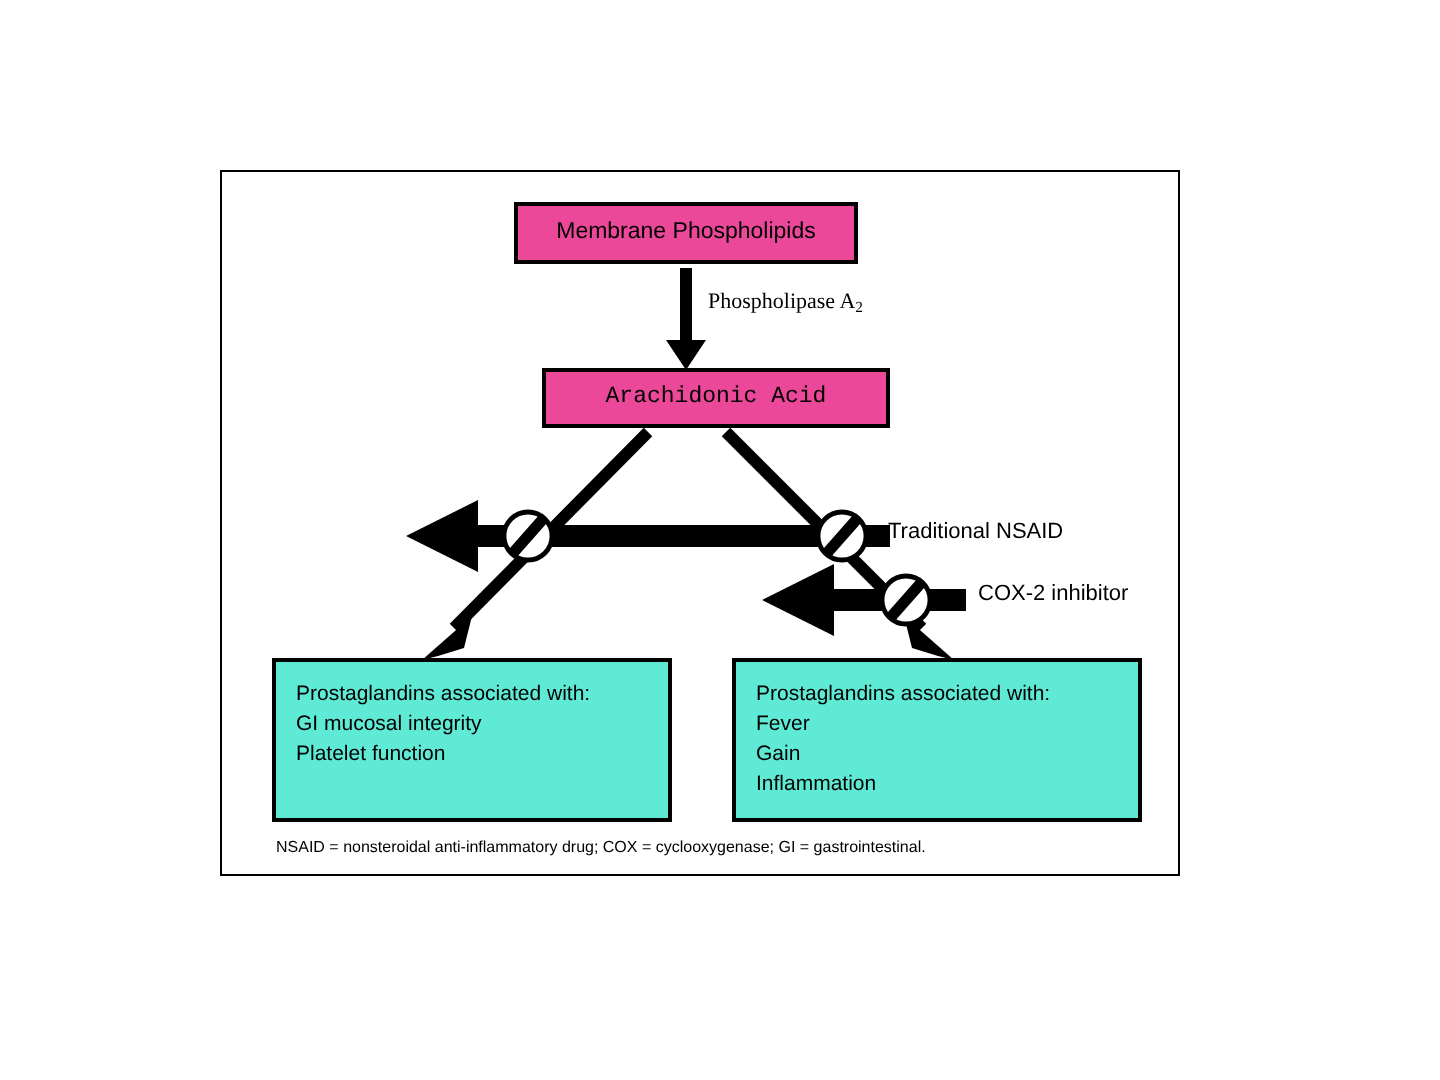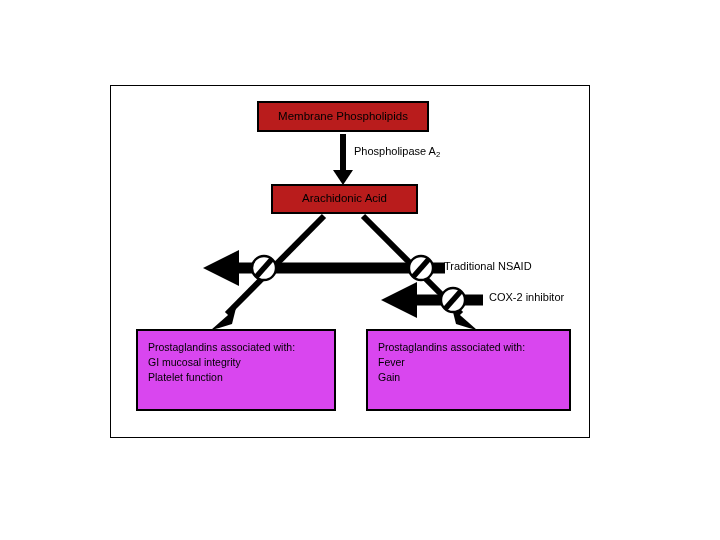--- a/index.html
+++ b/index.html
@@ -25,21 +25,21 @@
     border: 1.5px solid #000000;
     box-sizing: border-box;
     background: #ffffff;
   }
 
   
   .node-box {
     position: absolute;
     border: 2.5px solid #000000;
     box-sizing: border-box;
-    background: #b91c1c;
+    background: #ec4899;
     z-index: 5;
   }
 
   .node-title {
     text-align: center;
     font-size: 11.5px;
     line-height: 1.2;
     white-space: nowrap;
   }
 
@@ -49,32 +49,33 @@
     width: 172px;
     height: 31px;
     display: flex;
     align-items: center;
     justify-content: center;
   }
 
   #box-arachidonic-acid {
     left: 160px;
     top: 98px;
-    width: 147px;
+    width: 174px;
     height: 30px;
     display: flex;
     align-items: center;
     justify-content: center;
+    font-family: Liberation Mono, monospace;
   }
 
   .outcome-box {
     position: absolute;
     border: 2.5px solid #000000;
     box-sizing: border-box;
-    background: #d946ef;
+    background: #5eead4;
     z-index: 5;
     padding: 9px 0 0 10px;
   }
 
   #box-cox1-outcomes {
     left: 25px;
     top: 243px;
     width: 200px;
     height: 82px;
   }
@@ -97,20 +98,21 @@
     position: absolute;
     font-size: 11px;
     line-height: 14px;
     white-space: nowrap;
     z-index: 6;
   }
 
   #label-phospholipase {
     left: 243px;
     top: 58px;
+    font-family: Liberation Serif, serif;
   }
 
   #label-cox1 {
     left: 56px;
     top: 127px;
     width: 120px;
     text-align: center;
   }
 
   #label-cox2 {
@@ -215,20 +217,21 @@
   <div class="outcome-box" id="box-cox1-outcomes">
     <div class="outcome-line">Prostaglandins associated with:</div>
     <div class="outcome-line">GI mucosal integrity</div>
     <div class="outcome-line">Platelet function</div>
   </div>
 
   <div class="outcome-box" id="box-cox2-outcomes">
     <div class="outcome-line">Prostaglandins associated with:</div>
     <div class="outcome-line">Fever</div>
     <div class="outcome-line">Gain</div>
+    <div class="outcome-line">Inflammation</div>
   </div>
 
   <div class="float-label" id="label-phospholipase"><span>Phospholipase A</span><sub>2</sub></div>
 
 
 
   <div class="float-label" id="label-traditional-nsaid">Traditional NSAID</div>
 
   <div class="float-label" id="label-cox2-inhibitor">COX-2 inhibitor</div>
 
@@ -243,14 +246,15 @@
       <circle cx="310" cy="182" r="12" fill="#ffffff" stroke="#000000" stroke-width="2.4"></circle>
       <line x1="302.5" y1="190.5" x2="317.5" y2="173.5" stroke="#000000" stroke-width="5.5"></line>
     </g>
 
     <g>
       <circle cx="342" cy="214" r="12" fill="#ffffff" stroke="#000000" stroke-width="2.4"></circle>
       <line x1="334.5" y1="222.5" x2="349.5" y2="205.5" stroke="#000000" stroke-width="5.5"></line>
     </g>
   </svg>
 
+  <div id="footnote">NSAID = nonsteroidal anti-inflammatory drug; COX = cyclooxygenase; GI = gastrointestinal.</div>
 
 </div>
 
 </body></html>

